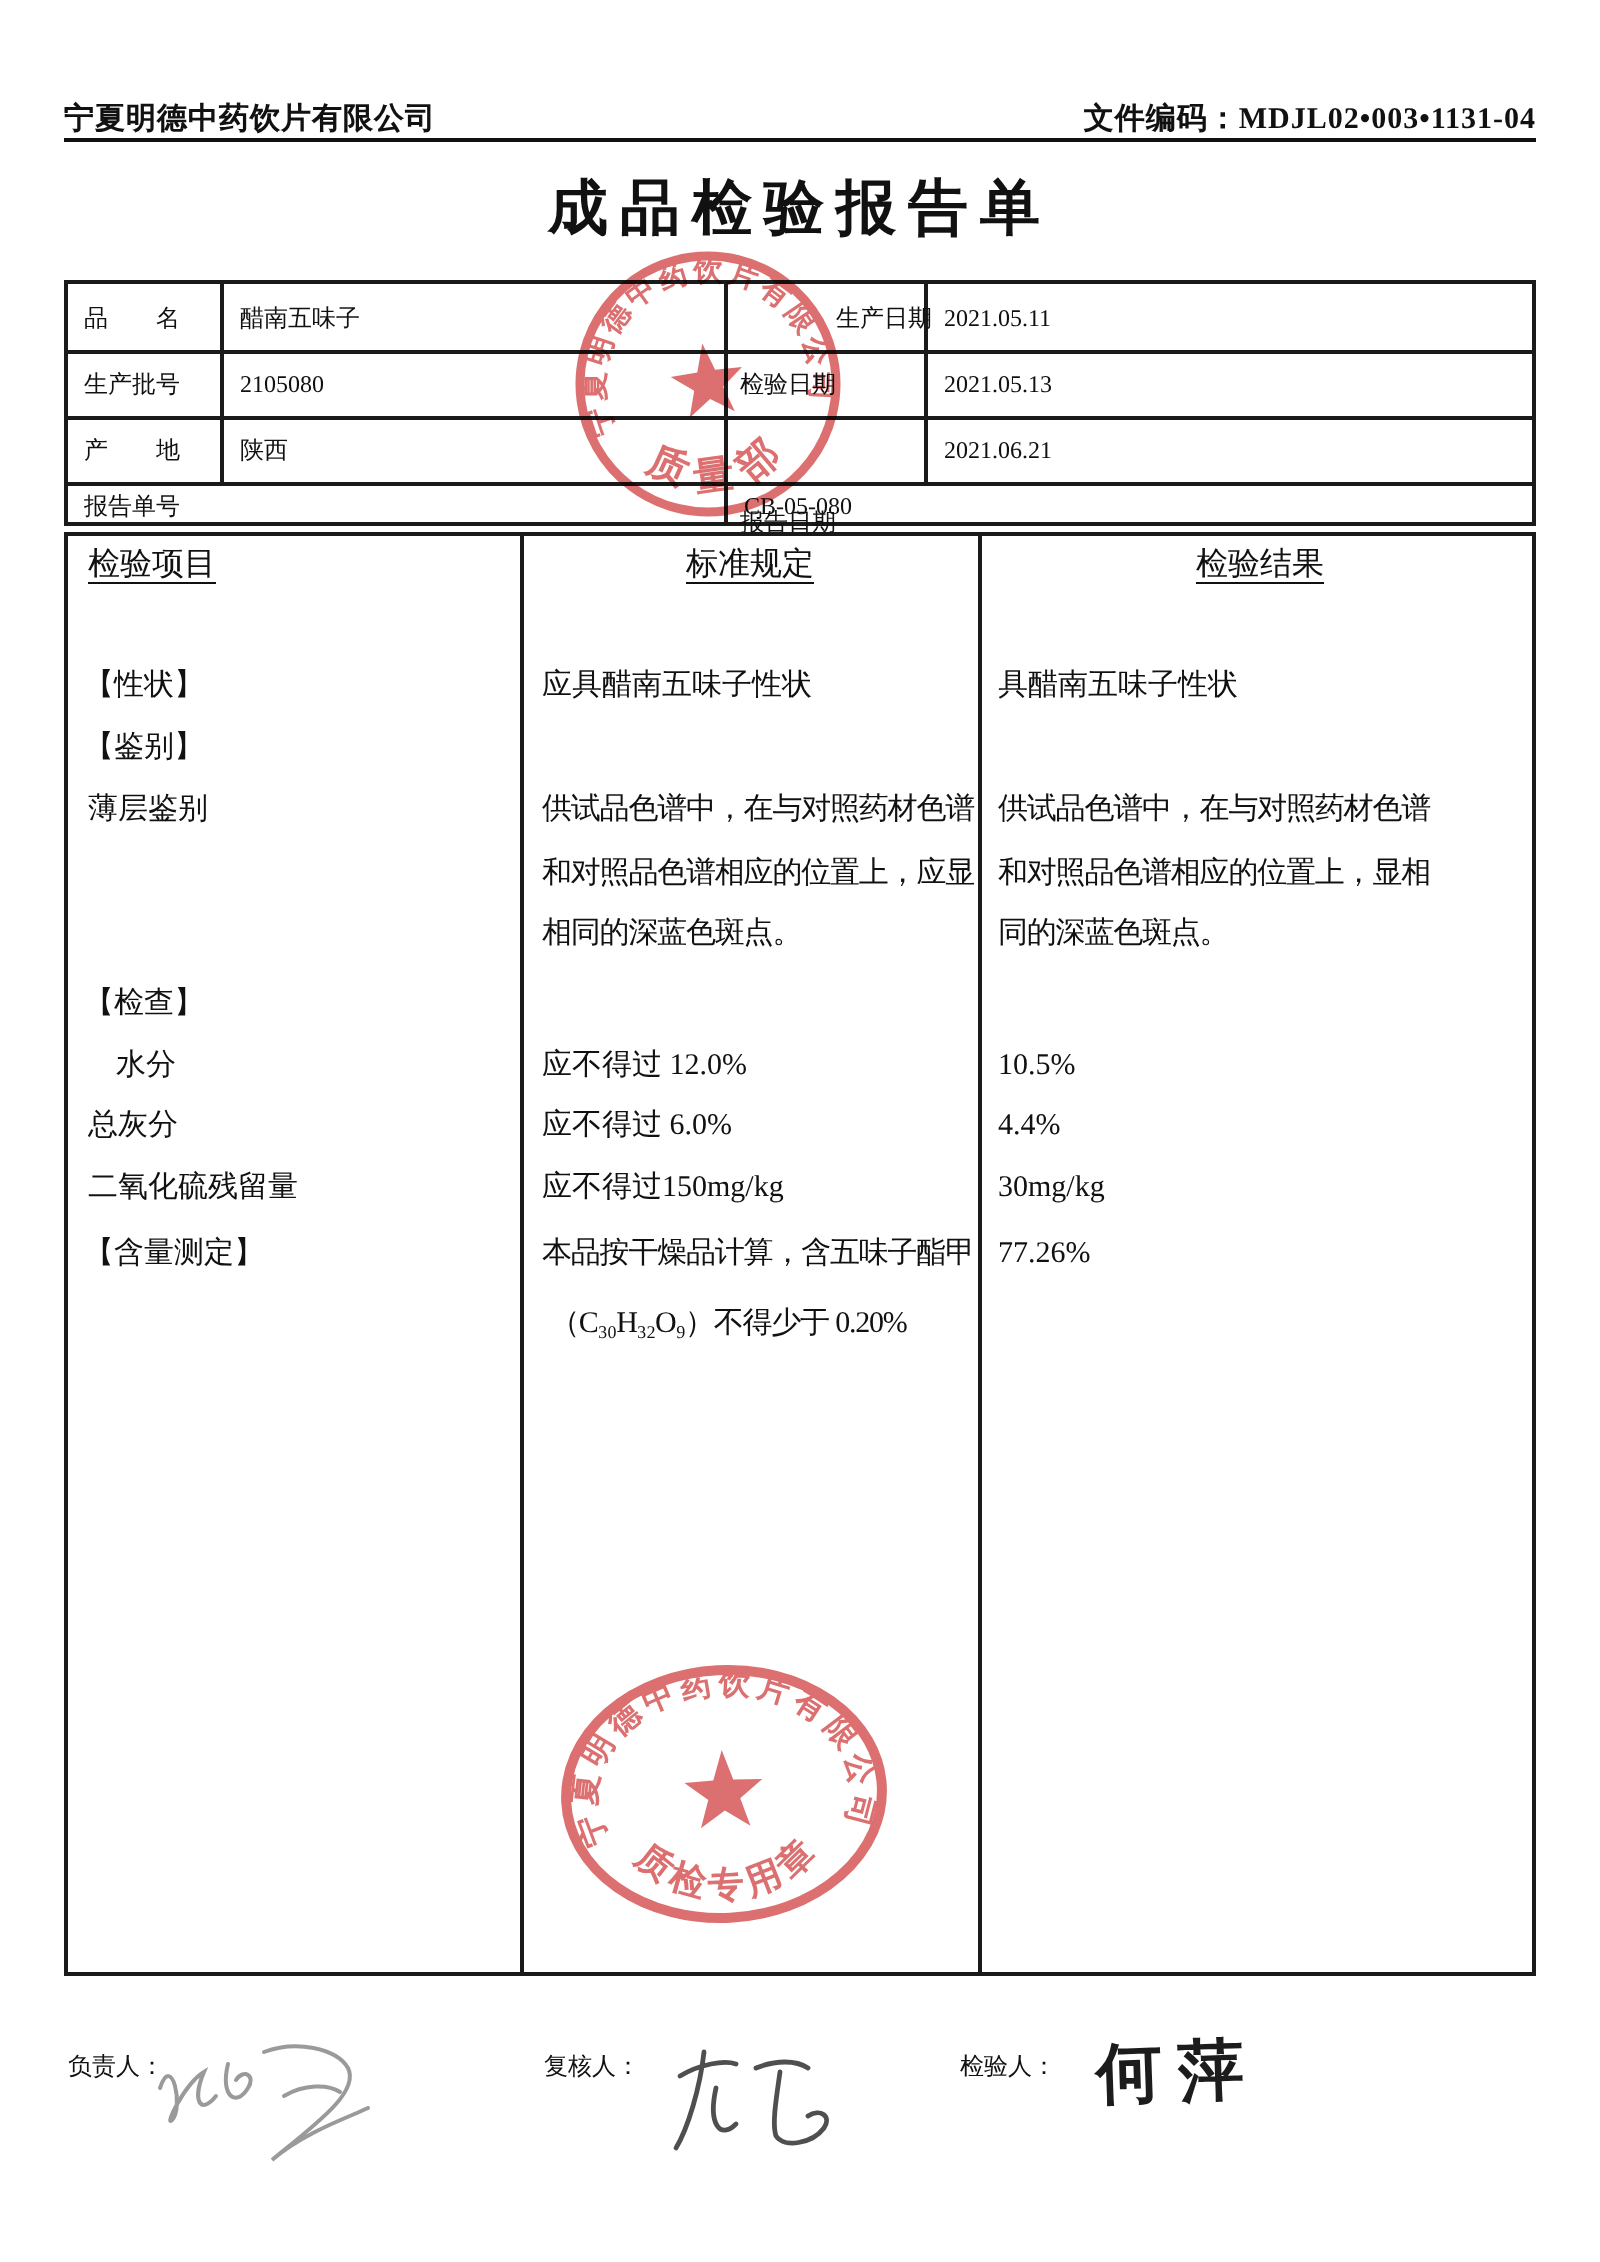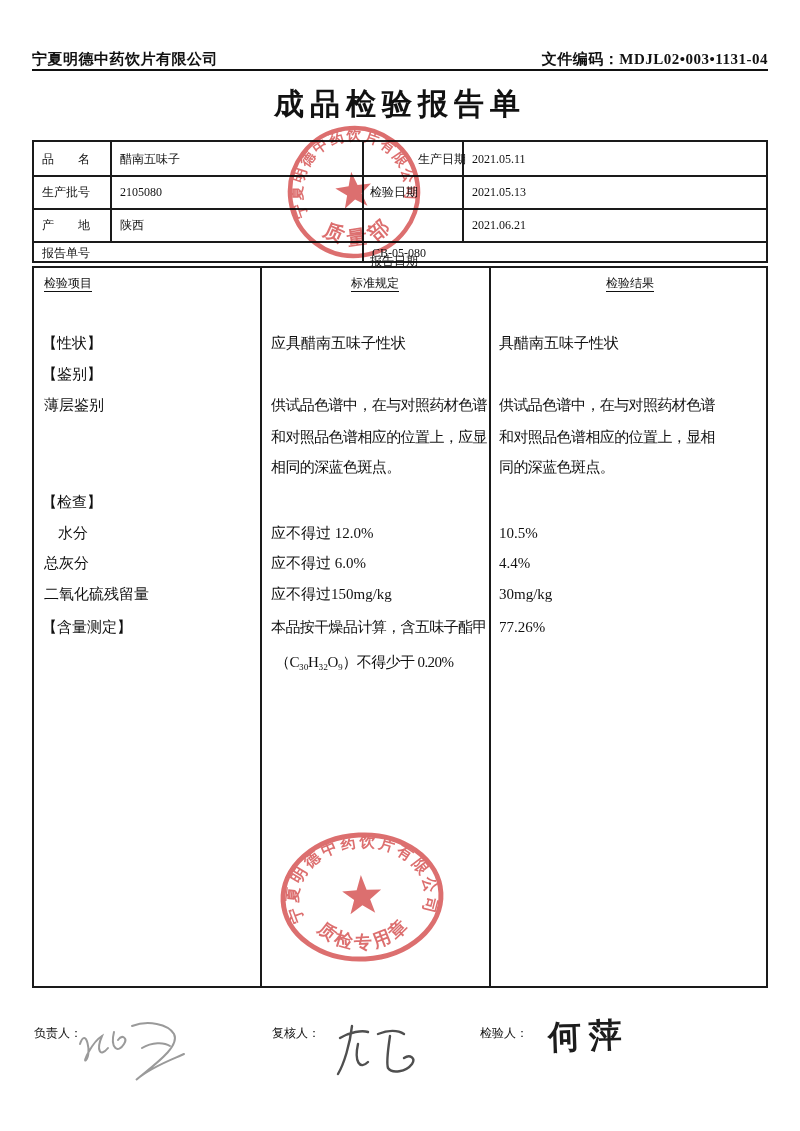--- a/index.html
+++ b/index.html
@@ -10,21 +10,21 @@
     color:#111;
   }
   .abs{position:absolute;}
   .hdr-text{font-size:15px;font-weight:600;letter-spacing:.5px;}
   .title{font-size:30px;font-weight:700;letter-spacing:6px;white-space:nowrap;}
   .rule{background:#111;height:2px;}
   .cellline{background:#1a1a1a;}
   .t16{font-size:12px;line-height:22px;white-space:nowrap;}
   .t15{font-size:15px;line-height:22px;white-space:nowrap;}
   .wrapline{font-size:15px;line-height:22px;white-space:nowrap;letter-spacing:-0.6px;}
-  .col-head{font-size:12px;line-height:22px;text-decoration:underline;text-underline-offset:4px;white-space:nowrap;}
+  .col-head{font-size:16px;line-height:22px;text-decoration:underline;text-underline-offset:4px;white-space:nowrap;}
   .ctr{transform:translateX(-50%);}
   .box{border:2px solid #1a1a1a;box-sizing:border-box;}
   .stamp{mix-blend-mode:multiply;opacity:.88;}
   .sig-name{font-size:33px;font-weight:600;color:#1c1c1c;letter-spacing:8px;white-space:nowrap;transform:rotate(-2deg);}
 </style>
 </head>
 <body>
 
 <div class="page">
 

